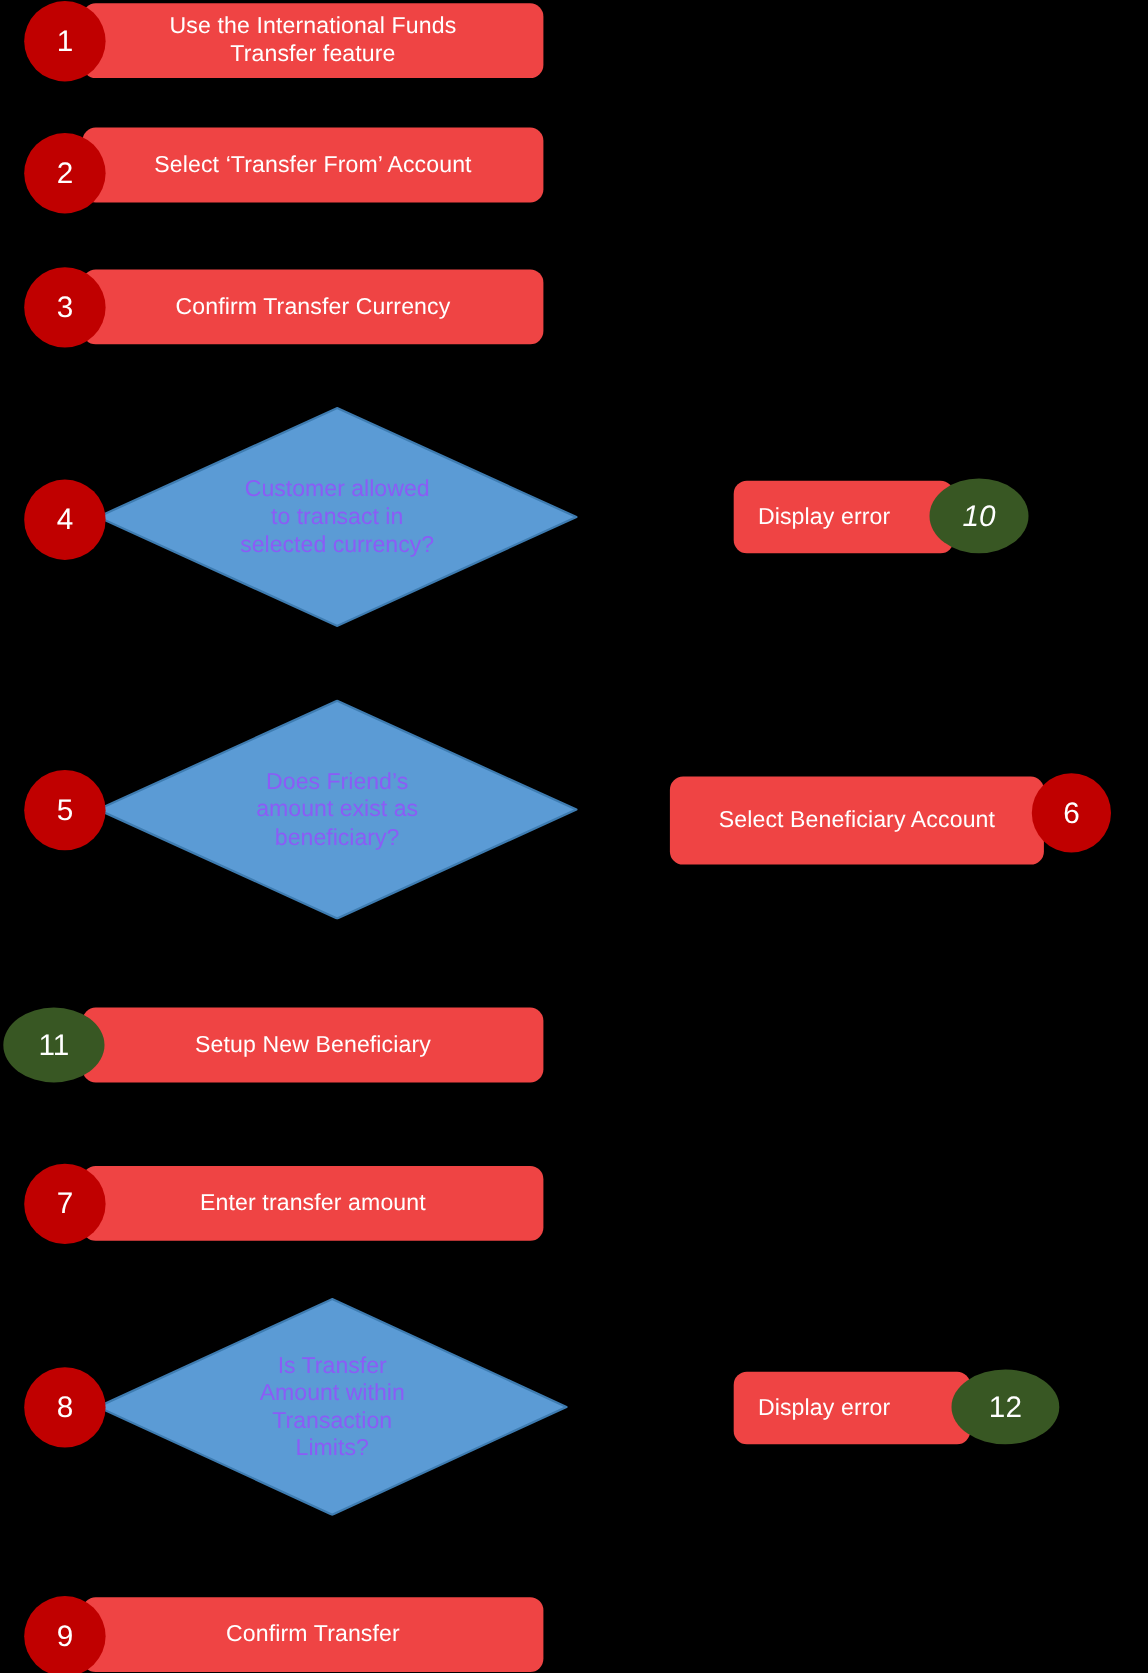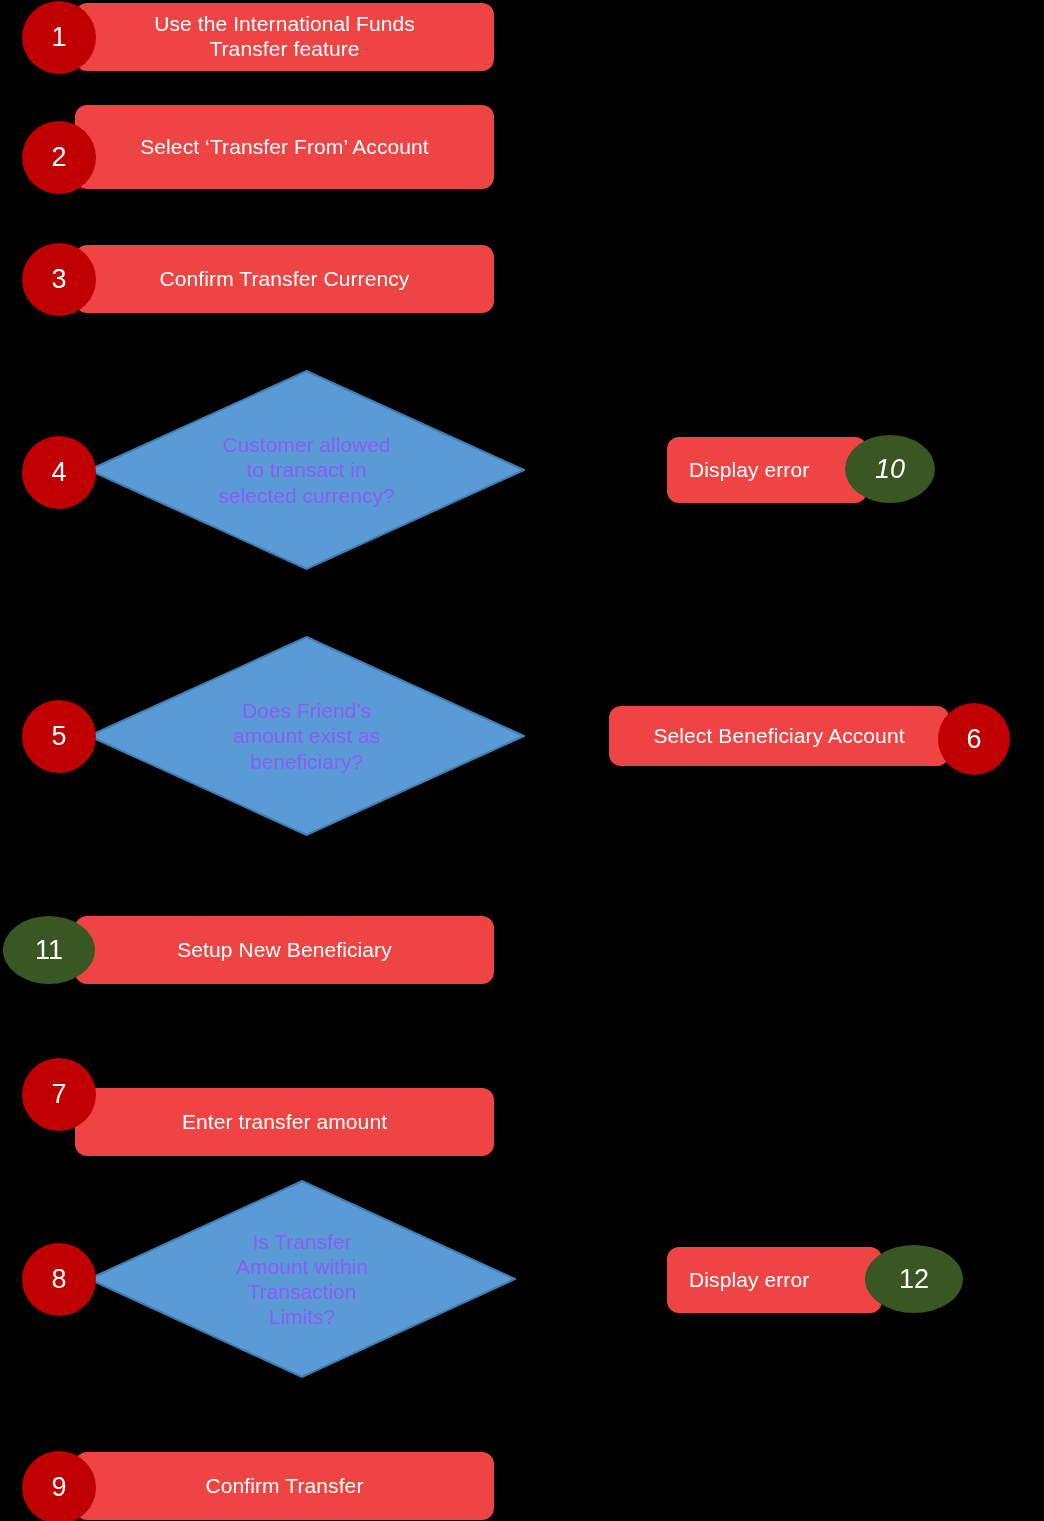--- a/index.html
+++ b/index.html
@@ -96,21 +96,21 @@
     <div class="pill" style="left:75px; top:3px; width:419px; height:68px; font-size:21px;">
       <span class="pill-text">Use the International Funds
 Transfer feature</span>
     </div>
     <div class="badge red" style="left:22px; top:1px; width:74px; height:73px; font-size:27px;">
       <span>1</span>
     </div>
   </div>
 
   <div class="node">
-    <div class="pill" style="left:75px; top:105px; width:419px; height:84px; font-size:21px;">
+    <div class="pill" style="left:75px; top:116px; width:419px; height:68px; font-size:21px;">
       <span class="pill-text">Select ‘Transfer From’ Account</span>
     </div>
     <div class="badge red" style="left:22px; top:121px; width:74px; height:73px; font-size:27px;">
       <span>2</span>
     </div>
   </div>
 
   <div class="node">
     <div class="pill" style="left:75px; top:245px; width:419px; height:68px; font-size:21px;">
       <span class="pill-text">Confirm Transfer Currency</span>
@@ -151,39 +151,39 @@
       <div class="diamond-label">Does Friend’s
 amount exist as
 beneficiary?</div>
     </div>
     <div class="badge red" style="left:22px; top:700px; width:74px; height:73px; font-size:27px;">
       <span>5</span>
     </div>
   </div>
 
   <div class="node">
-    <div class="pill" style="left:609px; top:706px; width:340px; height:60px; font-size:21px;">
+    <div class="pill" style="left:609px; top:706px; width:340px; height:80px; font-size:21px;">
       <span class="pill-text">Select Beneficiary Account</span>
     </div>
     <div class="badge red" style="left:938px; top:703px; width:72px; height:72px; font-size:27px;">
       <span>6</span>
     </div>
   </div>
 
   <div class="node">
     <div class="pill" style="left:75px; top:916px; width:419px; height:68px; font-size:21px;">
       <span class="pill-text">Setup New Beneficiary</span>
     </div>
     <div class="badge green" style="left:3px; top:916px; width:92px; height:68px; font-size:27px;">
       <span>11</span>
     </div>
   </div>
 
   <div class="node">
-    <div class="pill" style="left:75px; top:1088px; width:419px; height:68px; font-size:21px;">
+    <div class="pill" style="left:75px; top:1060px; width:419px; height:68px; font-size:21px;">
       <span class="pill-text">Enter transfer amount</span>
     </div>
     <div class="badge red" style="left:22px; top:1058px; width:74px; height:73px; font-size:27px;">
       <span>7</span>
     </div>
   </div>
 
   <div class="node">
     <div class="diamond-wrap" style="left:88px; top:1180px; width:428px; height:198px; font-size:21px;">
       <svg width="428" height="198" viewBox="0 0 428 198">

